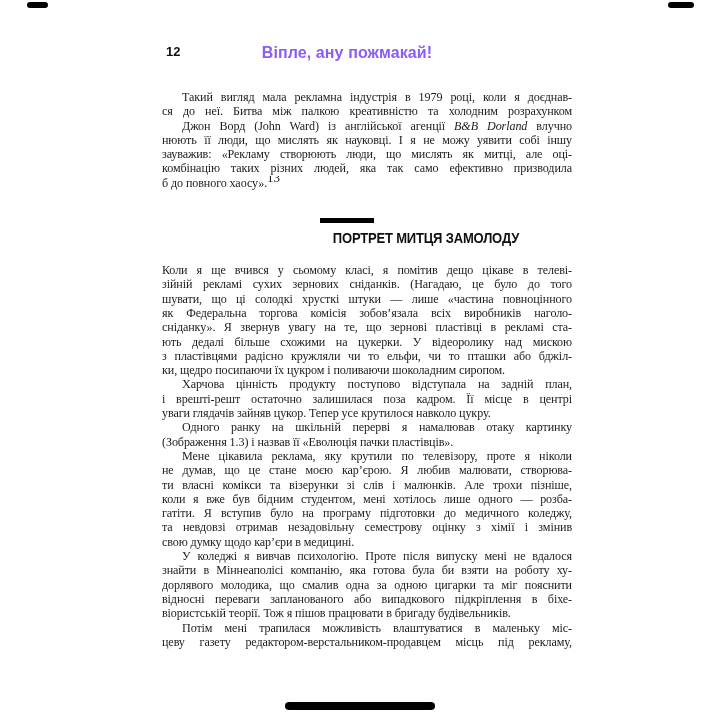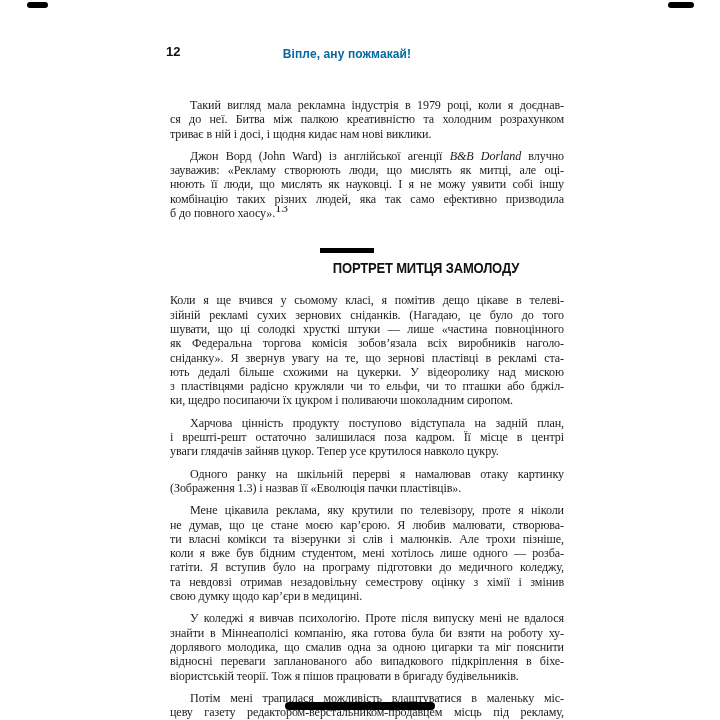--- a/index.html
+++ b/index.html
@@ -18,26 +18,26 @@
   
   .pagenum {
     position:absolute; left:166px; top:44px;
     font-family:"Liberation Sans", sans-serif; font-weight:700; font-size:13px;
     color:#111;
   }
   .header-center {
     position:absolute; left:162px; top:44px; width:370px; text-align:center;
   }
   .running-title {
-    font-family:"Liberation Sans", sans-serif; font-weight:700; font-size:12px;
-    color:#0369a1; letter-spacing:0.1px;text-align:center;
+    font-family:"Liberation Sans", sans-serif; font-weight:700; font-size:16px;
+    color:#8b5cf6; letter-spacing:0.1px;text-align:center;
   }
   
   .bodycol { position:absolute; left:162px; top:90px; width:410px; }
-  .para { margin:8px; padding:0; }
+  .para { margin:0; padding:0; }
   .bline {
     font-size:12.1px; line-height:14.3px; height:14.3px; overflow:hidden;
     text-align:justify; text-align-last:justify; letter-spacing:-0.1px;
     white-space:normal;
   }
   .bline.final { text-align-last:left; }
   .para.indent .bline:first-child { text-indent:20px; }
   .bline i { font-style:italic; }
   .bline sup { font-size:13px; vertical-align:super; line-height:0; }
   
@@ -60,26 +60,25 @@
 
   <div class="pagenum">12</div>
   <div class="header-center">
     <span class="running-title">Віпле, ану пожмакай!</span>
   </div>
 
   <div class="bodycol" id="bodycol">
       <div class="para indent">
         <div class="bline">Такий вигляд мала рекламна індустрія в 1979 році, коли я доєднав-</div>
         <div class="bline">ся до неї. Битва між палкою креативністю та холодним розрахунком</div>
-        <div class="bline final">триває в ній і досі, і щодня кидає нам нові виклики.</div>
       </div>
       <div class="para indent">
         <div class="bline">Джон Ворд (John Ward) із англійської агенції <i>B&amp;B Dorland</i> влучно</div>
+        <div class="bline">нюють її люди, що мислять як науковці. І я не можу уявити собі іншу</div>
         <div class="bline">зауважив: «Рекламу створюють люди, що мислять як митці, але оці-</div>
-        <div class="bline">нюють її люди, що мислять як науковці. І я не можу уявити собі іншу</div>
         <div class="bline">комбінацію таких різних людей, яка так само ефективно призводила</div>
         <div class="bline final">б до повного хаосу».<sup>13</sup></div>
       </div>
       <div class="section">
         <div class="rule"></div>
         <h2>ПОРТРЕТ МИТЦЯ ЗАМОЛОДУ</h2>
       </div>
       <div class="para">
         <div class="bline">Коли я ще вчився у сьомому класі, я помітив дещо цікаве в телеві-</div>
         <div class="bline">зійній рекламі сухих зернових сніданків. (Нагадаю, це було до того</div>

